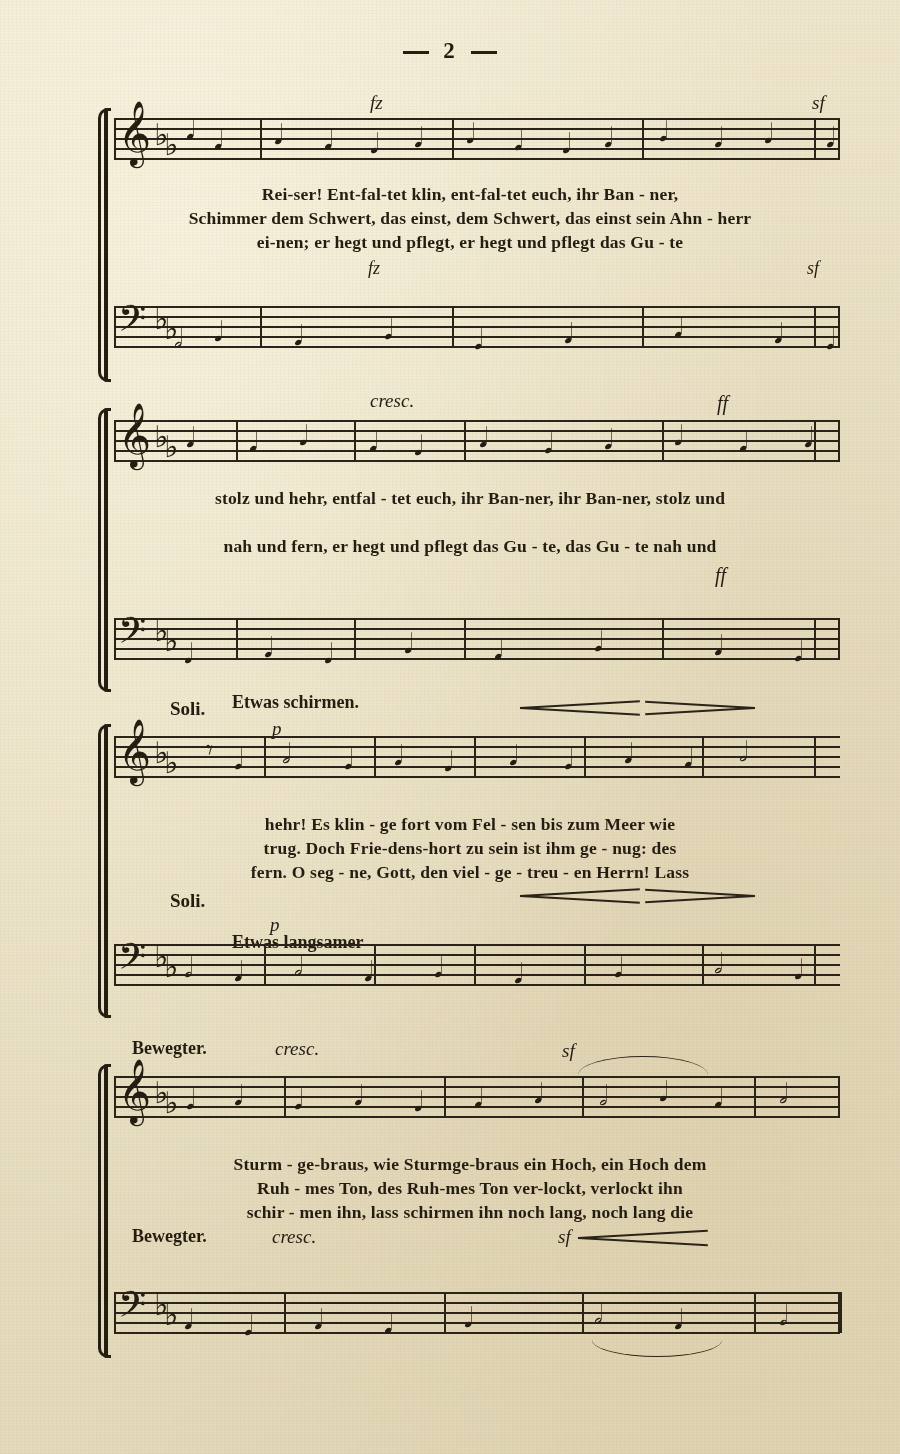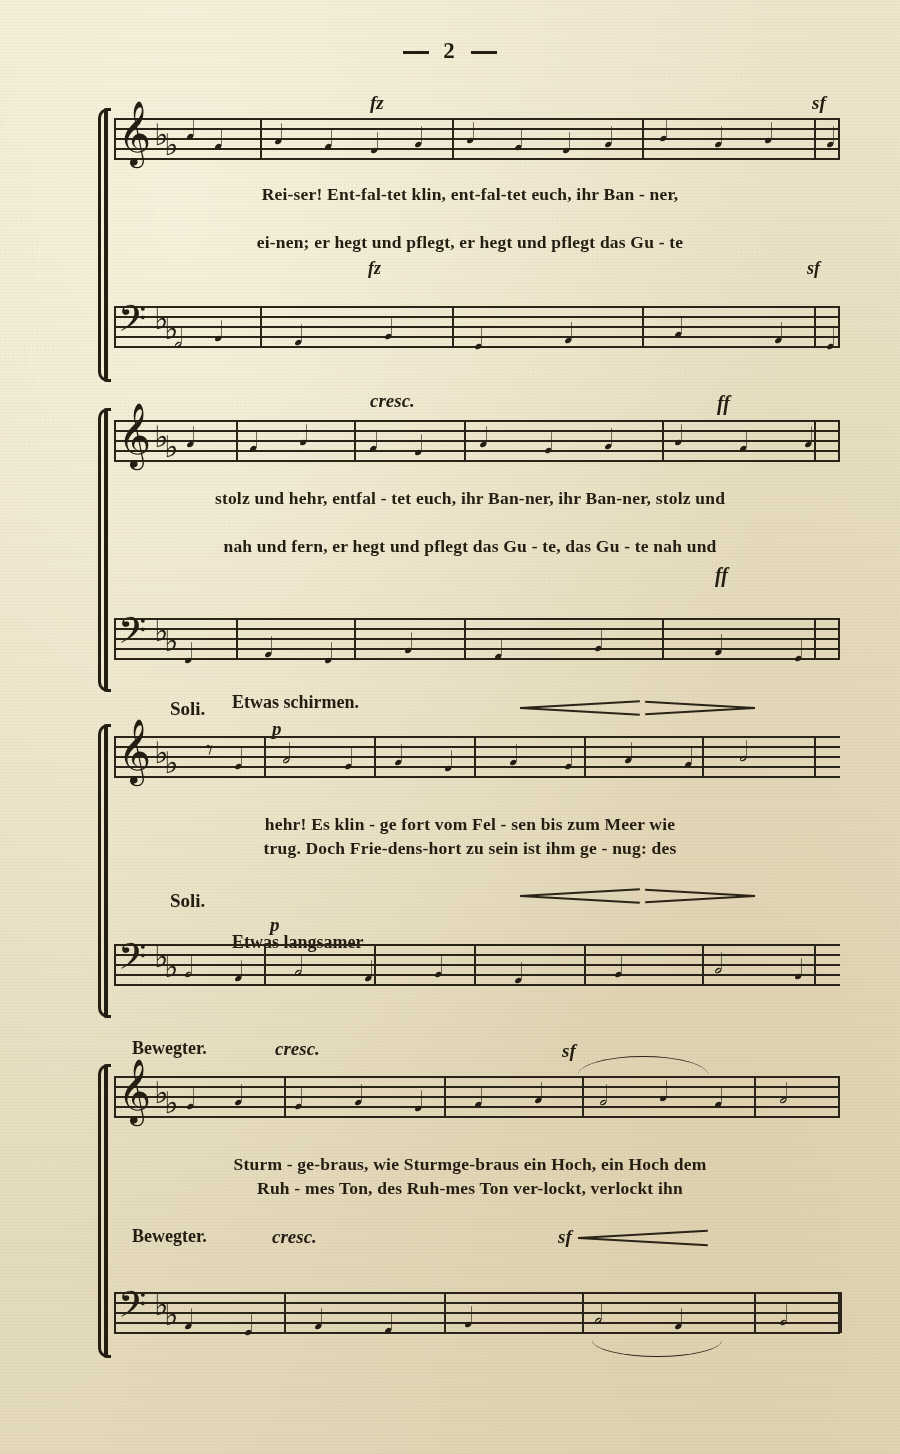--- a/index.html
+++ b/index.html
@@ -70,21 +70,21 @@
   .note{position:absolute;font-family:"DejaVu Sans", sans-serif;font-size:27px;line-height:1;color:#241d12;}
 
   .lyric{
     position:absolute;left:0;right:0;
     text-align:center;
     font-size:17.5px;
     font-weight:bold;
     letter-spacing:.2px;
     white-space:nowrap;
   }
-  .dyn{position:absolute;font-style:italic;font-weight:bold;font-family:"Liberation Serif",serif;}
+  .dyn{position:absolute;font-style:italic;font-weight:normal;font-family:"Liberation Serif",serif;}
   .term{position:absolute;font-weight:bold;}
   .hairpin{position:absolute;height:14px;}
   .hairpin i{position:absolute;left:0;top:0;width:100%;height:100%;}
   .hairpin i:before,.hairpin i:after{
     content:"";position:absolute;left:0;width:100%;height:1.6px;background:#2a2318;transform-origin:left center;
   }
   .hairpin.cresc i:before{top:7px;transform:rotate(-3.2deg)}
   .hairpin.cresc i:after{top:7px;transform:rotate(3.2deg)}
   .hairpin.dim i:before{top:7px;transform:rotate(3.2deg);transform-origin:right center}
   .hairpin.dim i:after{top:7px;transform:rotate(-3.2deg);transform-origin:right center}
@@ -135,20 +135,21 @@
         <div class="note" style="left:400px;top:9px;">𝅘𝅥</div>
         <div class="note" style="left:448px;top:12px;">𝅘𝅥</div>
         <div class="note" style="left:490px;top:6px;">𝅘𝅥</div>
         <div class="note" style="left:545px;top:0px;">𝅘𝅥</div>
         <div class="note" style="left:600px;top:6px;">𝅘𝅥</div>
         <div class="note" style="left:650px;top:2px;">𝅘𝅥</div>
         <div class="note" style="left:712px;top:6px;">𝅘𝅥</div>
       </div>
 
       <div class="lyric" style="top:78px;">Rei-ser! Ent-fal-tet klin, ent-fal-tet euch, ihr Ban - ner,</div>
+      <div class="lyric" style="top:102px;">Schimmer dem Schwert, das einst, dem Schwert, das einst sein Ahn - herr</div>
       <div class="lyric" style="top:126px;">ei-nen; er hegt und pflegt, er hegt und pflegt das Gu - te</div>
 
       <div class="dyn" style="left:268px;top:152px;font-size:18px;">fz</div>
       <div class="dyn" style="left:707px;top:152px;font-size:18px;">sf</div>
 
       <div class="staff" style="top:200px;">
         <div class="ln"></div>
           <div class="ln"></div>
           <div class="ln"></div>
           <div class="ln"></div>
@@ -279,20 +280,21 @@
         <div class="note" style="left:330px;top:12px;">𝅘𝅥</div>
         <div class="note" style="left:395px;top:6px;">𝅘𝅥</div>
         <div class="note" style="left:450px;top:10px;">𝅘𝅥</div>
         <div class="note" style="left:510px;top:4px;">𝅘𝅥</div>
         <div class="note" style="left:570px;top:8px;">𝅘𝅥</div>
         <div class="note" style="left:625px;top:2px;">𝅗𝅥</div>
       </div>
 
       <div class="lyric" style="top:92px;">hehr! Es klin - ge fort vom Fel - sen bis zum Meer    wie</div>
       <div class="lyric" style="top:116px;">trug. Doch Frie-dens-hort zu sein ist ihm ge - nug:    des</div>
+      <div class="lyric" style="top:140px;">fern.  O seg - ne, Gott, den viel - ge - treu - en Herrn! Lass</div>
 
       <div class="term" style="left:70px;top:168px;font-size:19px;">Soli.</div>
       <div class="term" style="left:132px;top:162px;font-size:18px;margin-top:48px;">Etwas langsamer</div>
       <div class="dyn" style="left:170px;top:192px;font-size:19px;">p</div>
 
       <div class="hairpin cresc" style="left:420px;top:166px;width:120px;">
           <i></i>
         </div>
       <div class="hairpin dim" style="left:545px;top:166px;width:110px;">
           <i></i>
@@ -357,20 +359,21 @@
         <div class="note" style="left:360px;top:8px;">𝅘𝅥</div>
         <div class="note" style="left:420px;top:4px;">𝅘𝅥</div>
         <div class="note" style="left:485px;top:6px;">𝅗𝅥</div>
         <div class="note" style="left:545px;top:2px;">𝅘𝅥</div>
         <div class="note" style="left:600px;top:8px;">𝅘𝅥</div>
         <div class="note" style="left:665px;top:4px;">𝅗𝅥</div>
       </div>
 
       <div class="lyric" style="top:92px;">Sturm - ge-braus, wie Sturmge-braus ein Hoch,        ein Hoch dem</div>
       <div class="lyric" style="top:116px;">Ruh - mes Ton, des Ruh-mes Ton ver-lockt,         verlockt ihn</div>
+      <div class="lyric" style="top:140px;">schir - men ihn, lass schirmen ihn noch lang,       noch lang die</div>
 
       <div class="term" style="left:32px;top:164px;font-size:18px;">Bewegter.</div>
       <div class="dyn" style="left:172px;top:164px;font-size:19px;">cresc.</div>
       <div class="dyn" style="left:458px;top:164px;font-size:19px;">sf</div>
       <div class="hairpin cresc" style="left:478px;top:168px;width:130px;">
           <i></i>
         </div>
 
       <div class="staff" style="top:230px;">
         <div class="ln"></div>

